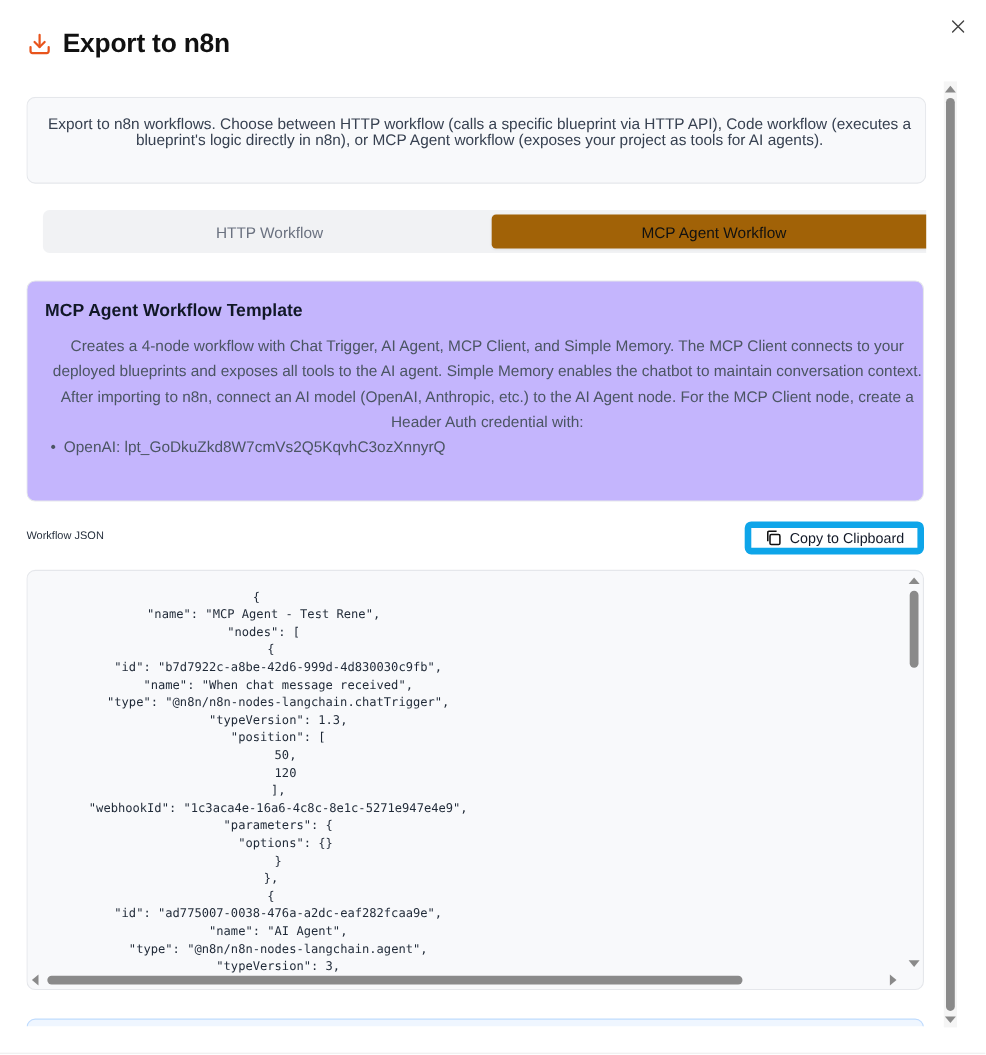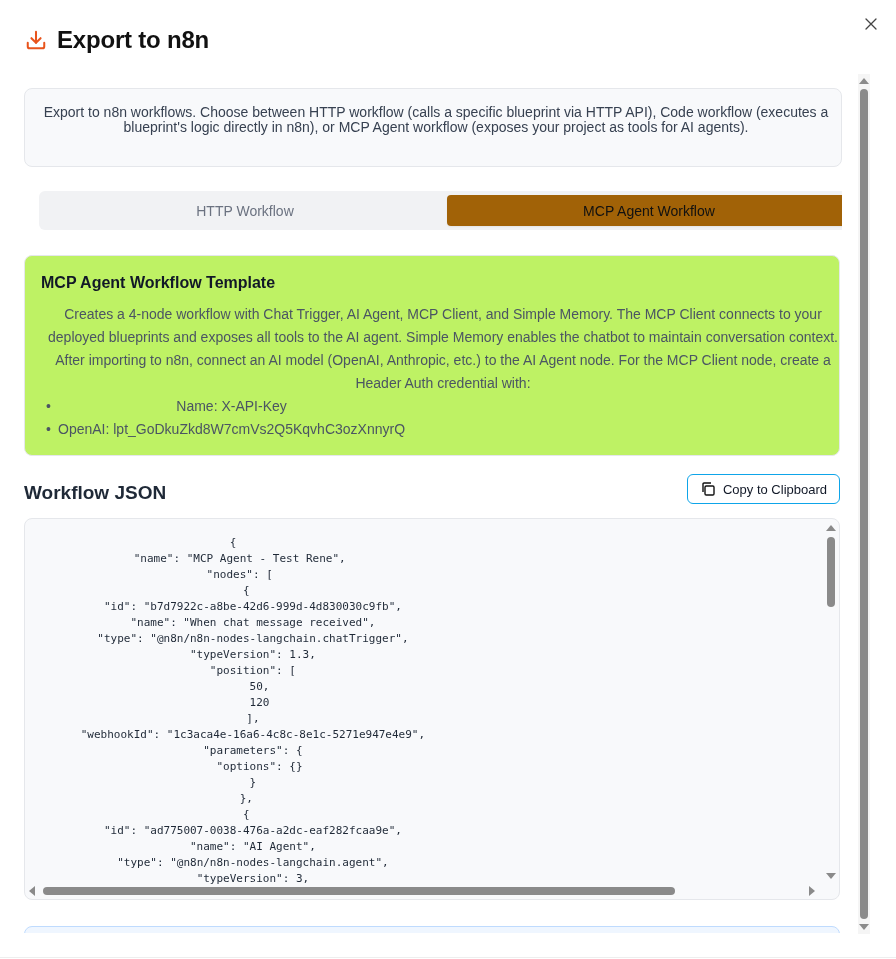--- a/index.html
+++ b/index.html
@@ -26,33 +26,33 @@
 
   .tabs {
     position: absolute; left: 0; top: 103px; width: 816px; height: 39px;
     background: #f1f2f4; border-radius: 6px; display: flex; padding: 4px; box-sizing: border-box; margin-left: 15px;
   }
   .tab { flex: 1; display: flex; align-items: center; justify-content: center; font-size: 14px; color: #6b7280; border-radius: 4px; cursor: pointer; }
   .tab.active { background: #a16207; color: #111111; box-shadow: 0 1px 2px rgba(0,0,0,0.06); }
 
   .template-box {
     position: absolute; left: 0; top: 167px; width: 816px; height: 201px;
-    background: #bef264; border: 1px solid #e5e7eb; border-radius: 8px; box-sizing: border-box;
+    background: #c4b5fd; border: 1px solid #e5e7eb; border-radius: 8px; box-sizing: border-box;
   }
   .template-box h3 { margin: 0; position: absolute; left: 16px; top: 18px; font-size: 16px; font-weight: 600; color: #111827; }
   .template-box .desc { position: absolute; left: 23px; top: 47px; width: 790px; font-size: 14px; line-height: 23px; color: #4b5563; margin: 0; }
   .template-box ul { position: absolute; left: 16px; top: 139px; margin: 0; padding: 0; list-style: none; font-size: 14px; line-height: 23px; color: #4b5563; }
   .template-box li { padding-left: 17px; position: relative; }
   .template-box li::before { content: "•"; position: absolute; left: 17px; transform: translateX(-12px); color: #4b5563; }
 
   .json-header { position: absolute; left: 0; top: 386px; width: 816px; height: 32px; }
-  .json-title { position: absolute; left: 0; top: 8px; font-size: 19px; font-weight: 700; color: #1f2937; }
+  .json-title { position: absolute; left: 0; top: 8px; font-size: 10px; font-weight: 400; color: #1f2937; }
   .copy-btn {
     position: absolute; right: 0; top: 0; height: 30px; padding: 0 12px 0 12px;
-    border: 1px solid #0ea5e9; border-radius: 6px; background: #fff;
+    border: 6px solid #0ea5e9; border-radius: 6px; background: #fff;
     display: flex; align-items: center; gap: 7px; font-size: 13px; color: #111827; cursor: pointer; box-sizing: border-box;
   }
 
   .code-box {
     position: absolute; left: 0; top: 430px; width: 816px; height: 382px;
     background: #f8f9fb; border: 1px solid #e5e7eb; border-radius: 8px; box-sizing: border-box; overflow: hidden;
   }
   .code-box pre {
     margin: 0; position: absolute; left: 16px; top: 16px;
     font-family: "DejaVu Sans Mono", "Liberation Mono", monospace; font-size: 11px; line-height: 16px; color: #1f2937;
@@ -112,21 +112,20 @@
 
     <div class="tabs">
       <div class="tab">HTTP Workflow</div>
       <div class="tab active">MCP Agent Workflow</div>
     </div>
 
     <div class="template-box">
       <h3>MCP Agent Workflow Template</h3>
       <p class="desc">Creates a 4-node workflow with Chat Trigger, AI Agent, MCP Client, and Simple Memory. The MCP Client connects to your deployed blueprints and exposes all tools to the AI agent. Simple Memory enables the chatbot to maintain conversation context. After importing to n8n, connect an AI model (OpenAI, Anthropic, etc.) to the AI Agent node. For the MCP Client node, create a Header Auth credential with:</p>
       <ul>
-        <li>Name: X-API-Key</li>
         <li>OpenAI: lpt_GoDkuZkd8W7cmVs2Q5KqvhC3ozXnnyrQ</li>
       </ul>
     </div>
 
     <div class="json-header">
       <span class="json-title">Workflow JSON</span>
       <div class="copy-btn">
         <svg width="16" height="16" viewBox="0 0 16 16" fill="none" stroke="#111" stroke-width="1.4" stroke-linejoin="round">
           <rect x="5" y="5" width="9" height="9" rx="1.2"></rect>
           <path d="M3 11V3a1 1 0 0 1 1-1h7"></path>

